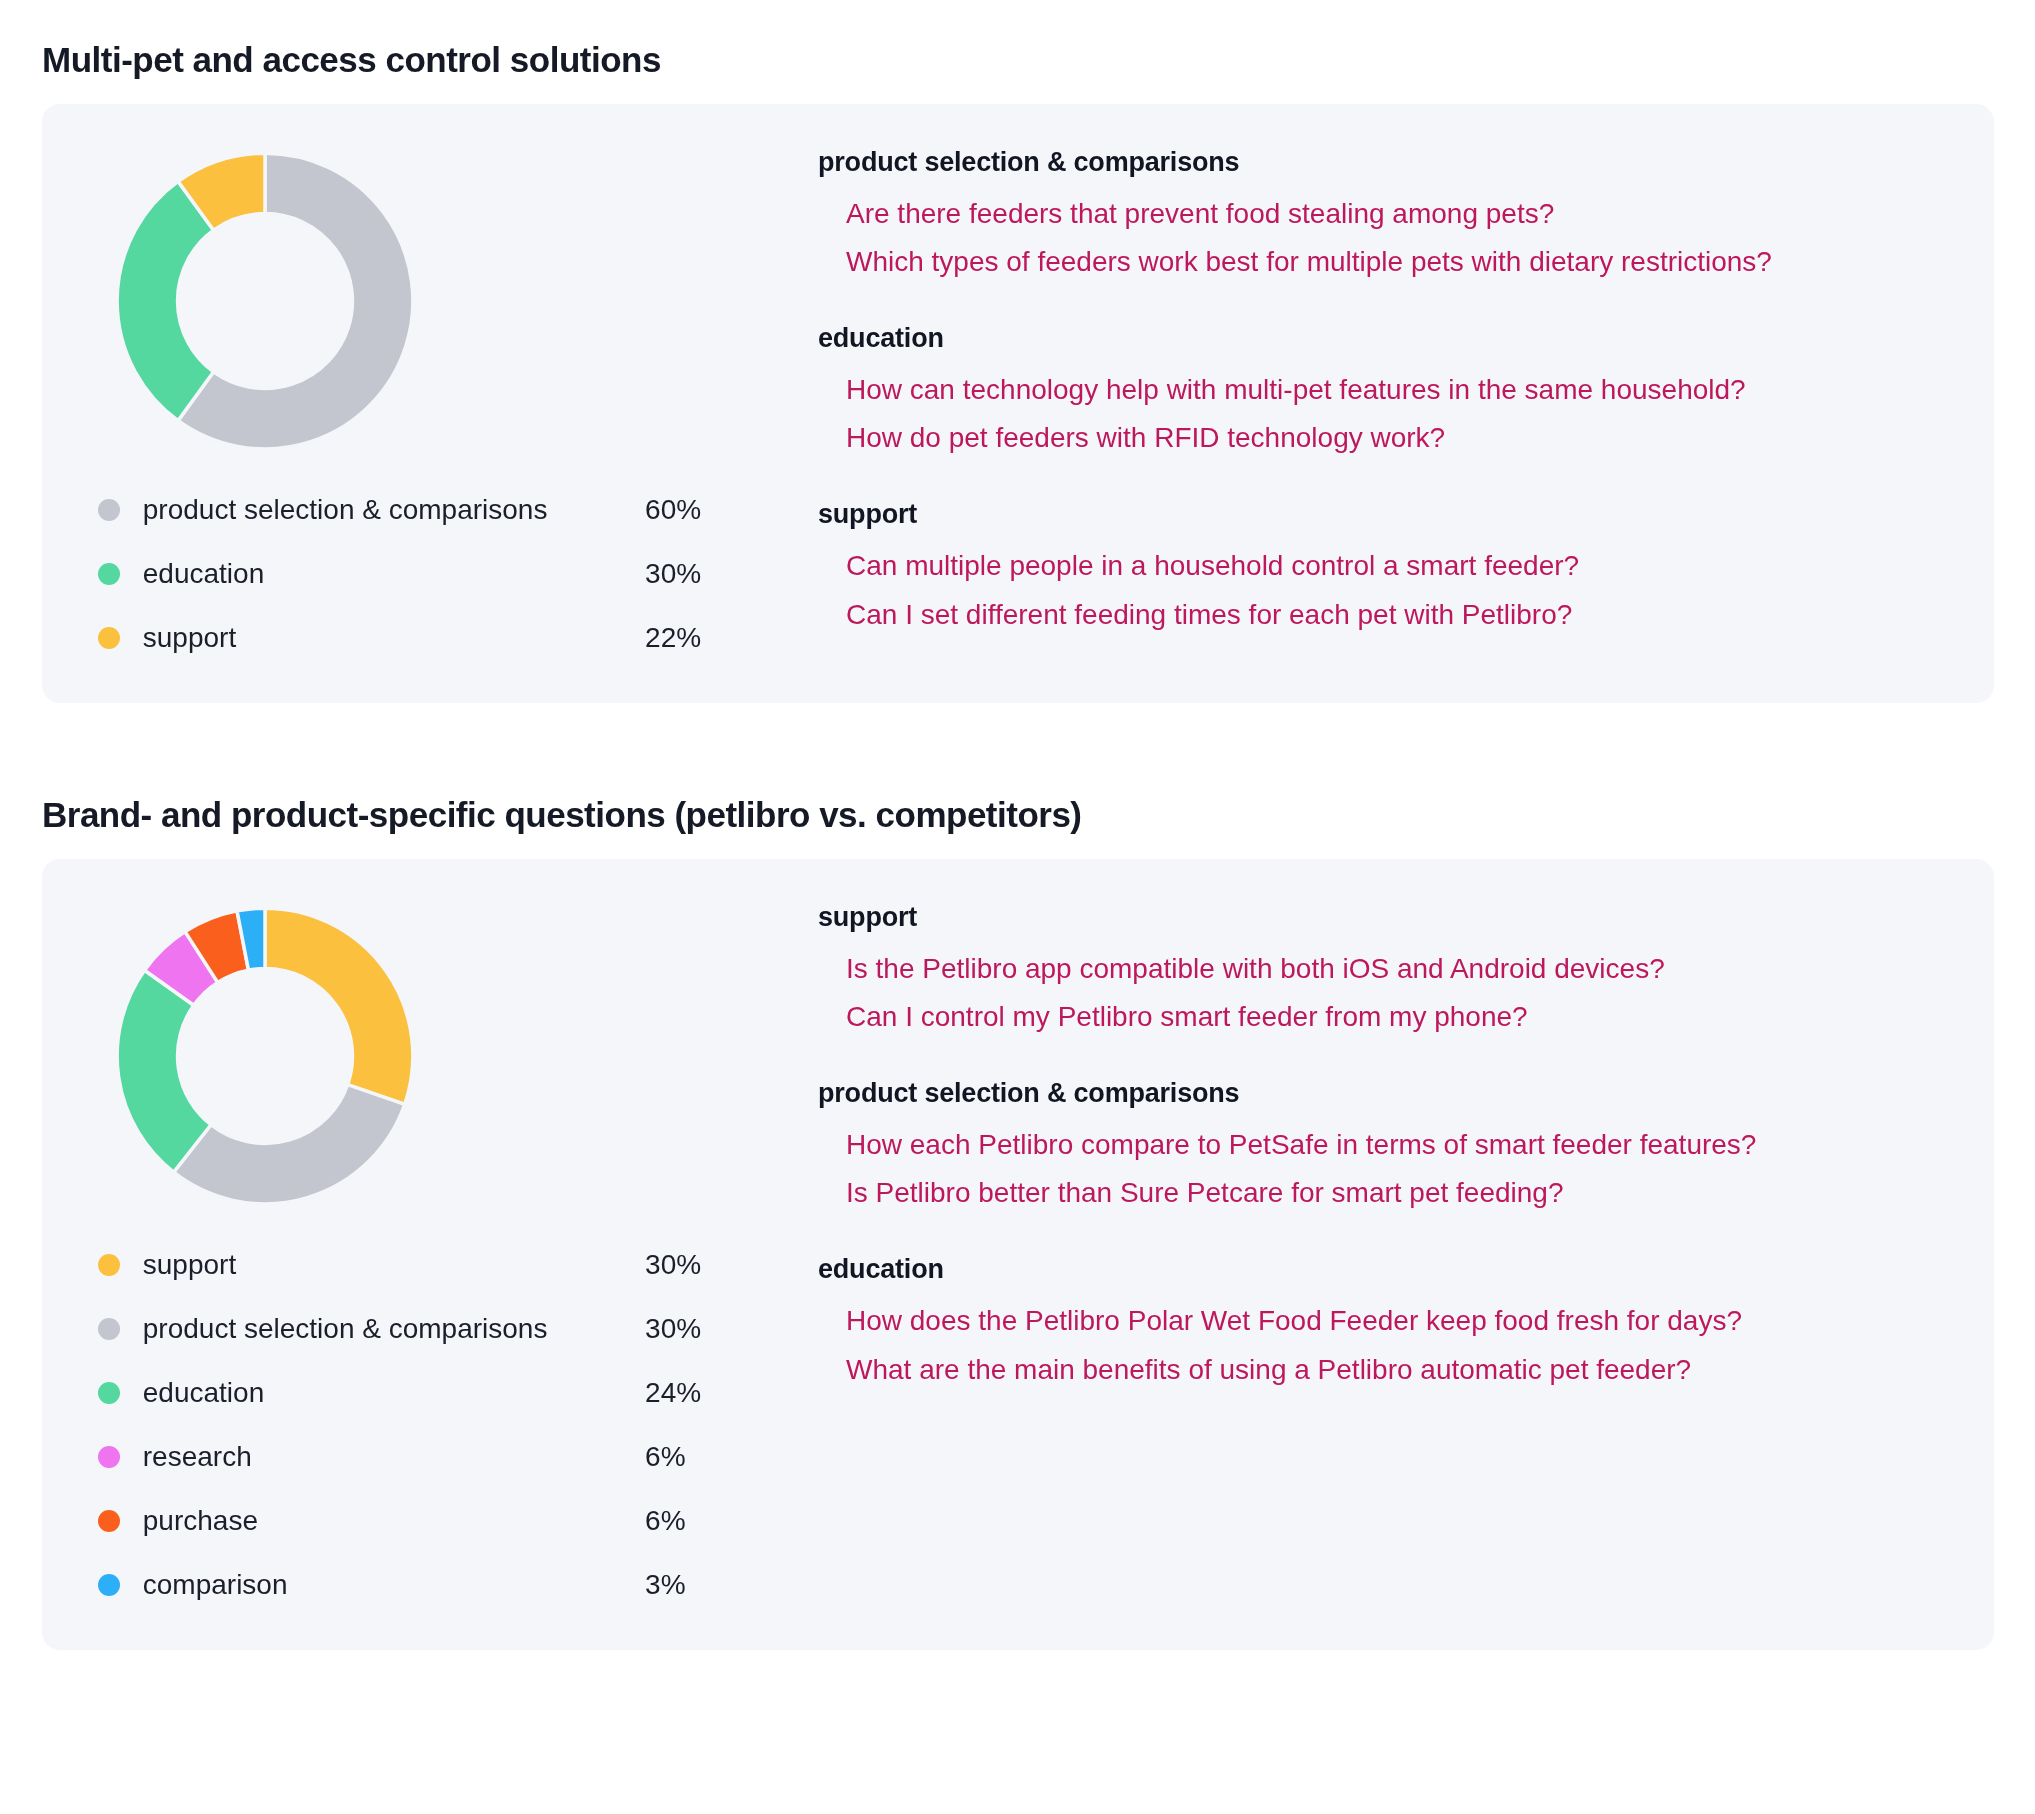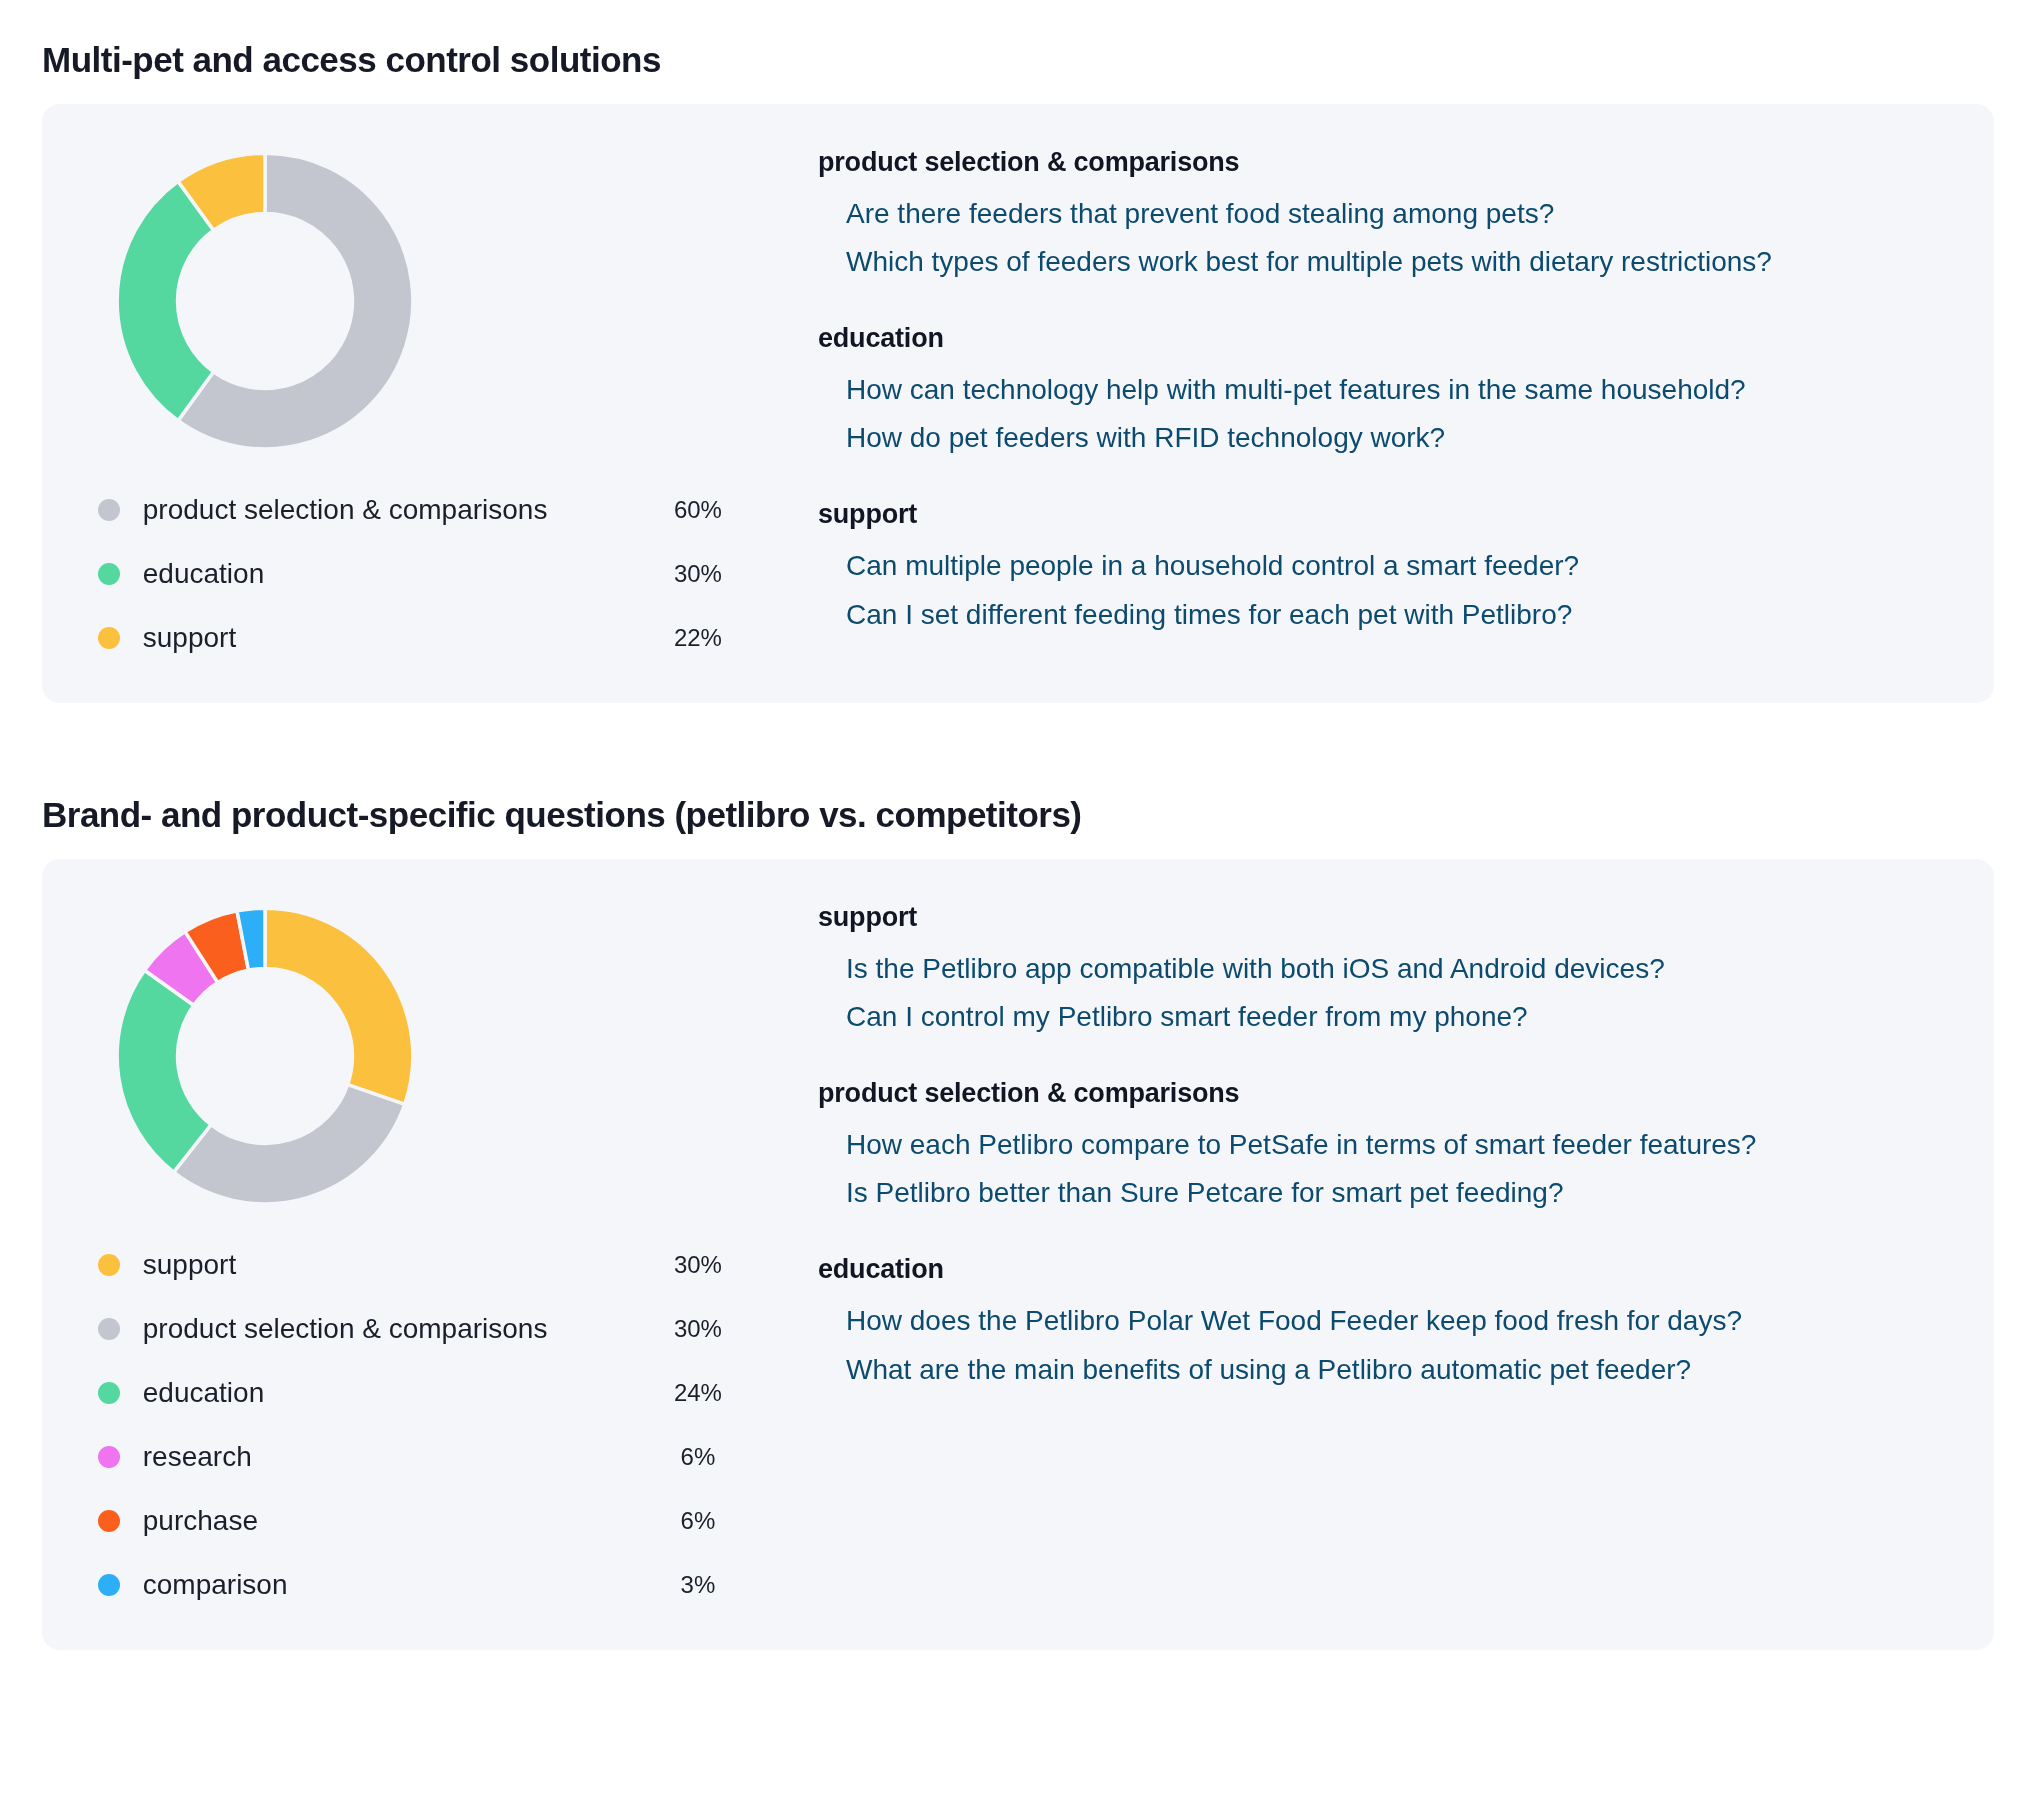--- a/index.html
+++ b/index.html
@@ -75,43 +75,43 @@
     flex: 0 0 22px;
   }
   .legend-label {
     font-size: 28px;
     color: #1b1f2a;
     margin-left: 23px;
     flex: 1 1 auto;
     white-space: nowrap;
   }
   .legend-value {
-    font-size: 24px;
+    font-size: 28px;
     color: #1b1f2a;
-    text-align: center;
+    text-align: left;
     width: 122px;
     flex: 0 0 122px;
     padding-right: 16.3px;
   }
   .group {
     margin-bottom: 42px;
   }
   .group:last-child {
     margin-bottom: 0;
   }
   .group-title {
     font-size: 27px;
     font-weight: 700;
     color: #111622;
     margin: 0 0 18px 0;
     letter-spacing: -0.2px;
   }
   .question {
     font-size: 28px;
-    color: #0c4a6e;
+    color: #be185d;
     margin: 0 0 11.4px 28px;
     line-height: 1.32;
     white-space: nowrap;
   }
   .question:last-child {
     margin-bottom: 0;
   }
 </style>
 </head>
 <body>

